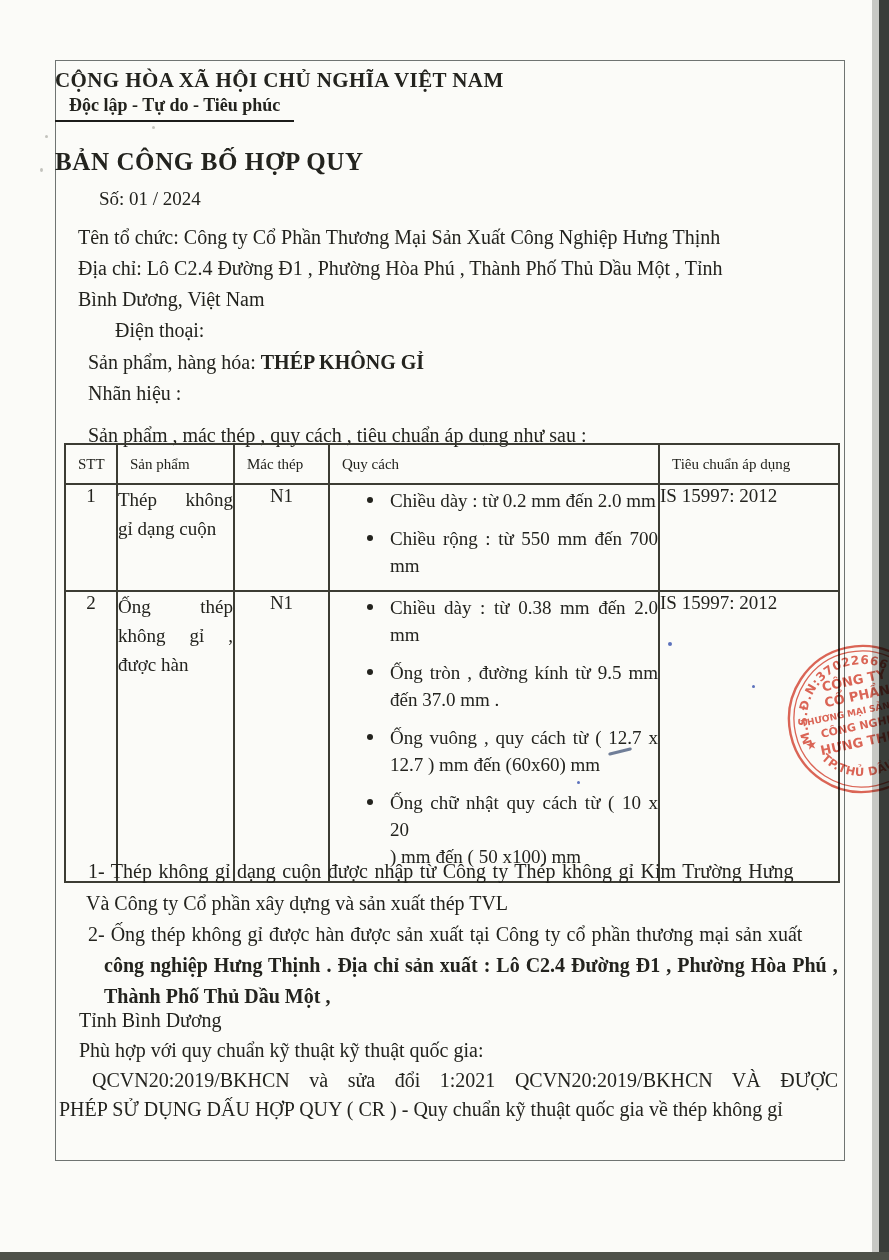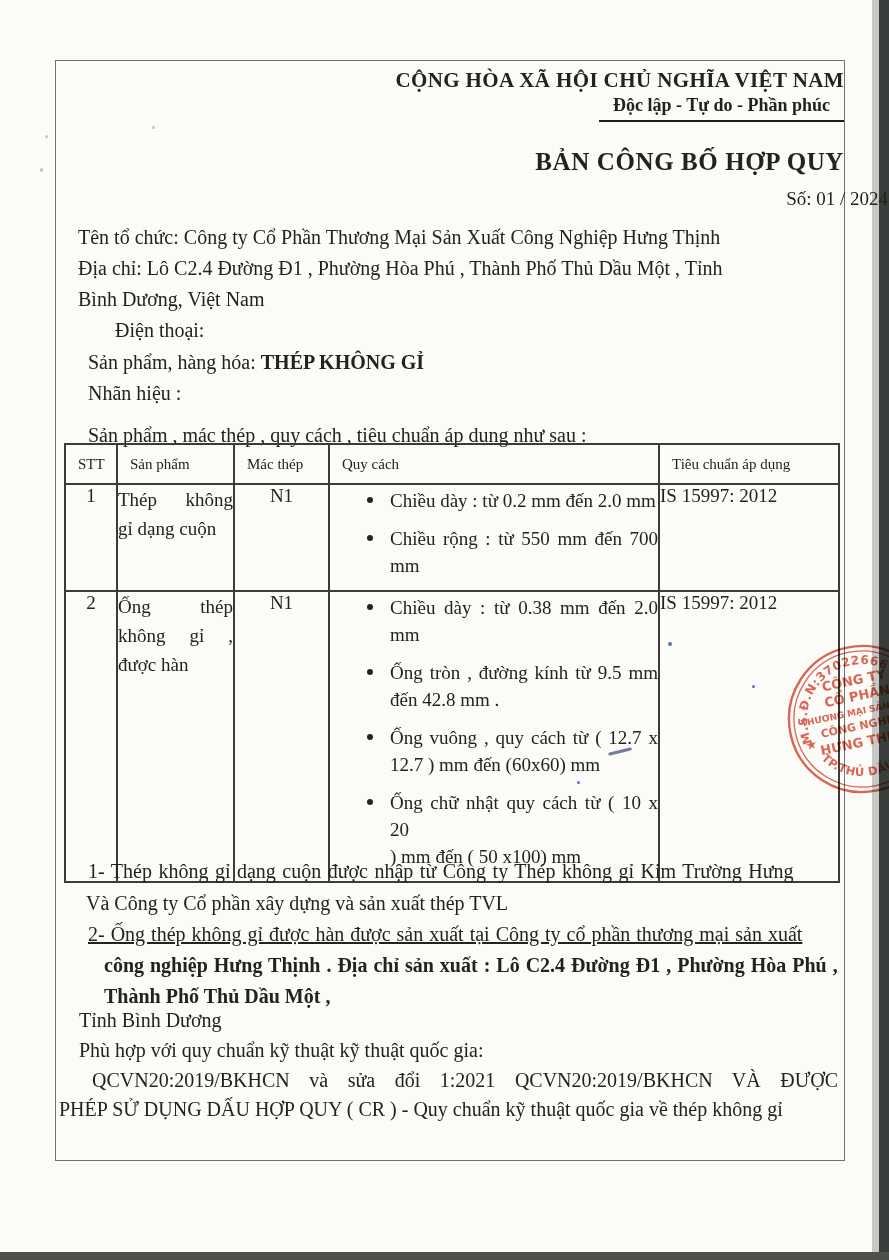--- a/index.html
+++ b/index.html
@@ -16,21 +16,21 @@
     background:#3a3e3a; }
   .edge-bottom-dark { position:absolute; left:0; bottom:0; width:100%; height:8px;
     background:#4e5149; }
   .speck { position:absolute; border-radius:50%; background:#c3c3bd; }
 
   
   .frame { position:absolute; left:55px; top:60px; width:788px; height:1099px;
     border:1.5px solid #6f7472; }
 
   
-  .center-line { position:absolute; left:55px; width:789px; text-align:right; white-space:nowrap; }
+  .center-line { position:absolute; left:55px; width:789px; text-align:left; white-space:nowrap; }
   .nat-title { top:68px; font-size:21px; font-weight:bold; letter-spacing:.4px; }
   .motto-wrap { top:95px; }
   .motto { display:inline-block; font-size:18px; font-weight:bold;
     padding:0 14px 4px 14px; border-bottom:2.5px solid #1c1c1a; }
   .doc-title { top:148px; font-size:25px; font-weight:bold; letter-spacing:.6px; }
   .doc-num { top:188px; font-size:19px;padding-left:44px; }
 
   
   .tline { position:absolute; font-size:20px; white-space:nowrap; line-height:27px; }
   .bold { font-weight:bold; }
@@ -80,21 +80,21 @@
   <div class="edge-right-dark"></div>
   <div class="edge-bottom-dark"></div>
   <div class="speck" style="left:45px;top:135px;width:3px;height:3px;"></div>
   <div class="speck" style="left:152px;top:126px;width:3px;height:3px;"></div>
   <div class="speck" style="left:40px;top:168px;width:3px;height:4px;"></div>
 
   <div class="frame"></div>
 
   <div class="center-line nat-title">CỘNG HÒA XÃ HỘI CHỦ NGHĨA VIỆT NAM</div>
   <div class="center-line motto-wrap">
-    <span class="motto">Độc lập - Tự do - Phần phúc</span>
+    <span class="motto">Độc lập - Tự do - Tiêu phúc</span>
   </div>
   <div class="center-line doc-title">BẢN CÔNG BỐ HỢP QUY</div>
   <div class="center-line doc-num">Số: 01 / 2024</div>
 
   <div class="tline" style="left:78px;top:224px;">Tên tổ chức: Công ty Cổ Phần Thương Mại Sản Xuất Công Nghiệp Hưng Thịnh</div>
   <div class="tline" style="left:78px;top:255px;">Địa chỉ: Lô C2.4 Đường Đ1 , Phường Hòa Phú , Thành Phố Thủ Dầu Một , Tỉnh</div>
   <div class="tline" style="left:78px;top:286px;">Bình Dương, Việt Nam</div>
   <div class="tline" style="left:79px;top:317px;margin-left:36px;">Điện thoại:</div>
   <div class="tline" style="left:88px;top:349px;">
     <span>Sản phẩm, hàng hóa: </span><span class="bold">THÉP KHÔNG GỈ</span>
@@ -149,40 +149,40 @@
         </td>
         <td class="c-grade">N1</td>
         <td class="c-spec">
           <ul class="spec-list">
             <li>
               <span class="sl spread">Chiều dày : từ 0.38 mm đến 2.0</span>
               <span class="sl nw">mm</span>
             </li>
             <li>
               <span class="sl spread">Ống tròn , đường kính từ 9.5 mm</span>
-              <span class="sl nw">đến 42.8 mm .</span>
+              <span class="sl nw">đến 37.0 mm .</span>
             </li>
             <li>
               <span class="sl spread">Ống vuông , quy cách từ ( 12.7 x</span>
               <span class="sl nw">12.7 ) mm đến (60x60) mm</span>
             </li>
             <li>
               <span class="sl spread">Ống chữ nhật quy cách từ ( 10 x 20</span>
               <span class="sl nw">) mm đến ( 50 x100) mm</span>
             </li>
           </ul>
         </td>
         <td class="c-std">IS 15997: 2012</td>
       </tr>
     </tbody>
   </table>
 
   <div class="tline" style="left:88px;top:858px;word-spacing:1.5px;">1-  Thép không gỉ dạng cuộn được nhập từ Công ty Thép không gỉ Kim Trường Hưng</div>
   <div class="tline" style="left:86px;top:890px;">Và Công ty Cổ phần xây dựng và sản xuất thép TVL</div>
-  <div class="tline" style="left:88px;top:921px;word-spacing:1px;text-decoration:underline;">2-  Ống thép không gỉ được hàn được sản xuất tại Công ty cổ phần thương mại sản xuất</div>
+  <div class="tline" style="left:88px;top:921px;word-spacing:1px;">2-  Ống thép không gỉ được hàn được sản xuất tại Công ty cổ phần thương mại sản xuất</div>
   <div class="tline" style="left:104px;top:952px;word-spacing:1px;font-weight:bold;">công nghiệp Hưng Thịnh . Địa chỉ sản xuất : Lô C2.4 Đường Đ1 , Phường Hòa Phú ,</div>
   <div class="tline" style="left:104px;top:983px;font-weight:bold;">Thành Phố Thủ Dầu Một ,</div>
   <div class="tline" style="left:79px;top:1007px;">Tỉnh Bình Dương</div>
   <div class="tline" style="left:79px;top:1037px;">Phù hợp với quy chuẩn kỹ thuật kỹ thuật quốc gia:</div>
   <div class="tline reg1" style="left:92px;top:1067px;">QCVN20:2019/BKHCN và sửa đổi 1:2021 QCVN20:2019/BKHCN VÀ ĐƯỢC</div>
   <div class="tline" style="left:59px;top:1096px;">PHÉP SỬ DỤNG DẤU HỢP QUY ( CR ) -  Quy chuẩn kỹ thuật quốc gia về thép không gỉ</div>
 
   <div class="ink-dot" style="left:668px;top:642px;width:4px;height:4px;"></div>
   <div class="ink-dot" style="left:577px;top:781px;width:3px;height:3px;"></div>
   <div class="ink-dash" style="left:608px;top:750px;"></div>

